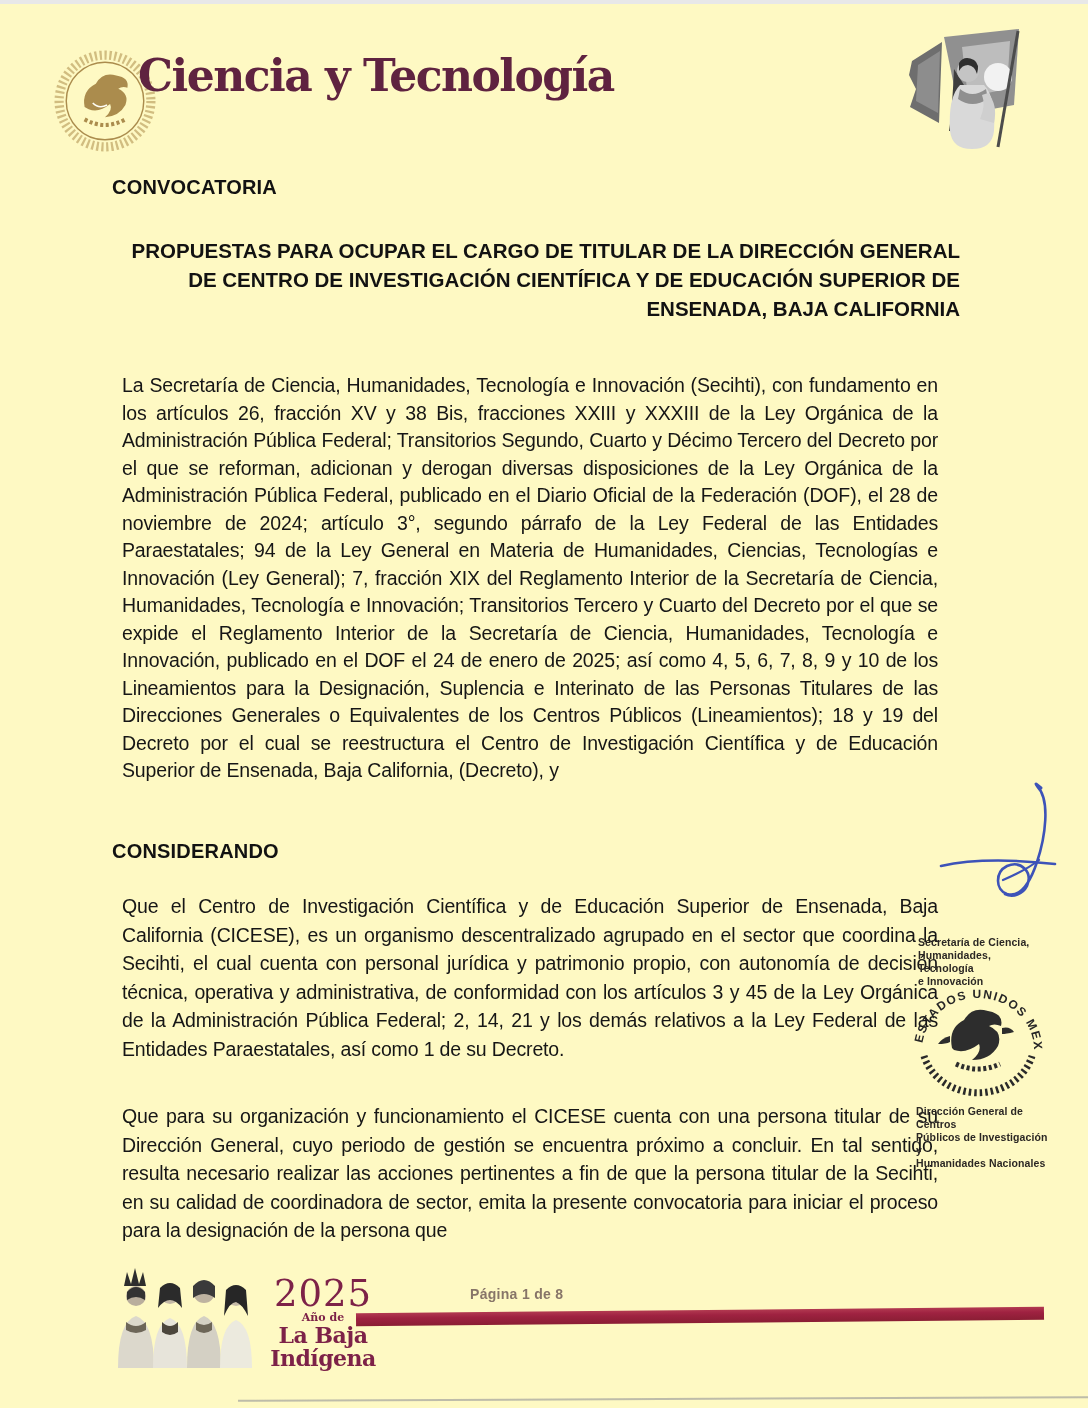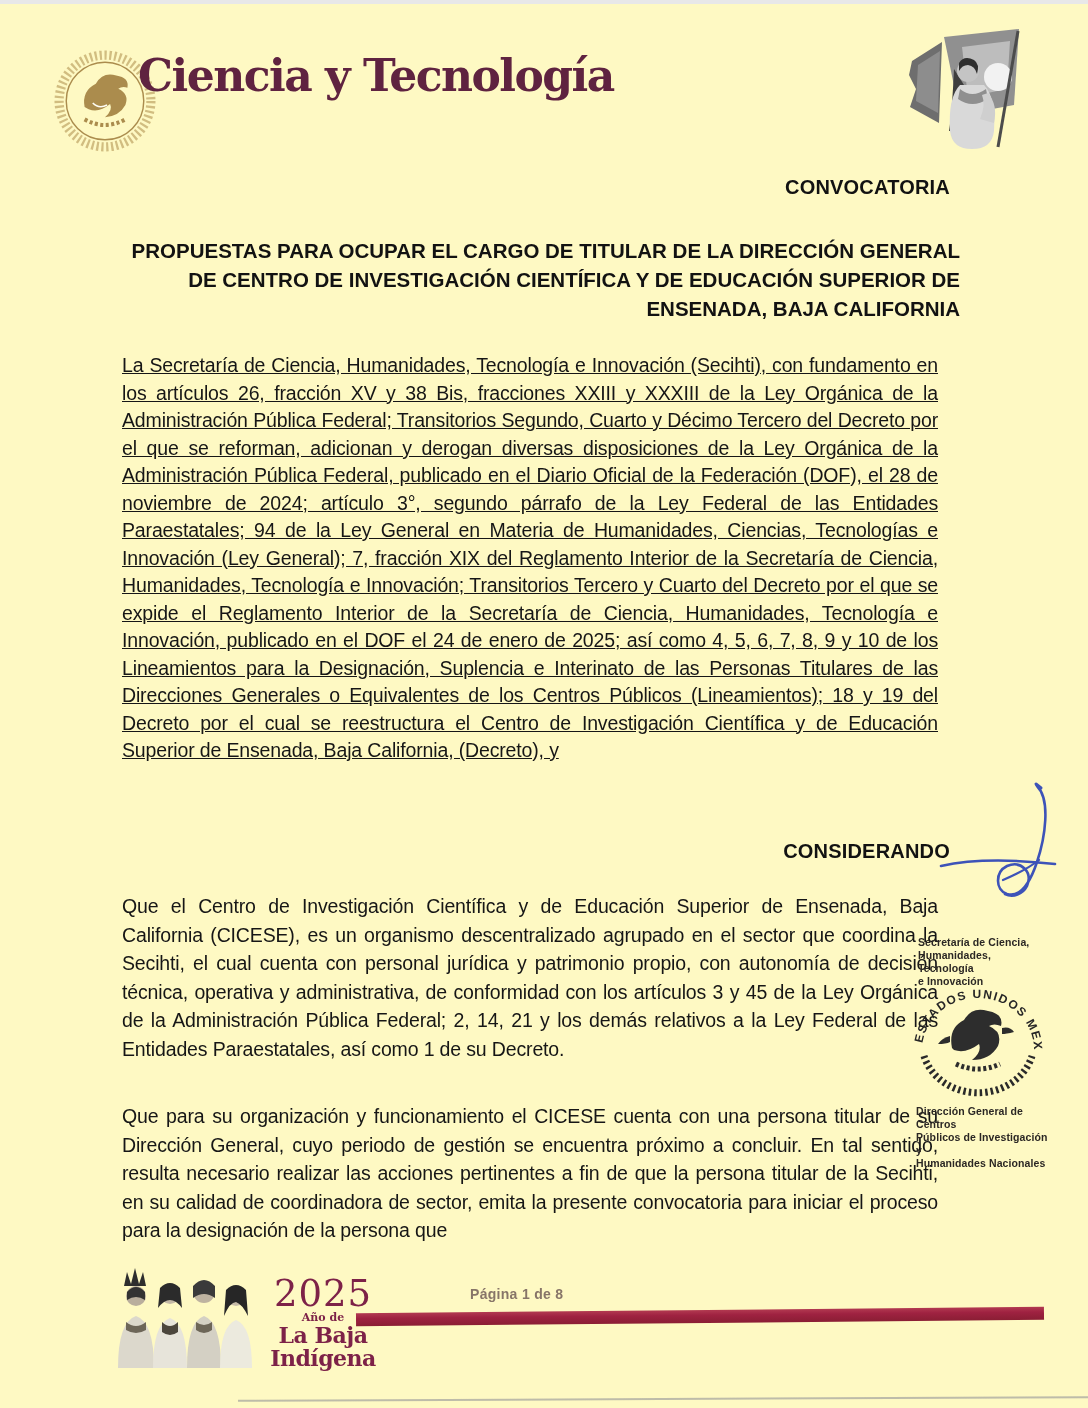--- a/index.html
+++ b/index.html
@@ -28,36 +28,36 @@
     color:var(--maroon);white-space:nowrap;
   }
   .hdr-subtitle{
     position:absolute;left:142px;top:110px;width:520px;
     font-size:13px;font-weight:bold;color:#111;
     letter-spacing:.1px;white-space:nowrap;
   }
   .flag-woman{position:absolute;left:902px;top:22px;width:130px;height:132px;}
   
   .h-center{
-    position:absolute;left:134px;width:816px;text-align:right;
+    position:absolute;left:112px;width:816px;text-align:left;
     font-weight:bold;font-size:20px;letter-spacing:.2px;color:#121212;
   }
   #convocatoria{top:172px;}
   #considerando{top:836px;}
   .subject{
     position:absolute;left:100px;top:232px;width:860px;text-align:right;
     font-weight:bold;font-size:20.5px;line-height:29px;color:#121212;
   }
   
   .para{
     position:absolute;left:122px;width:816px;
     font-size:19.5px;line-height:27.5px;letter-spacing:-.15px;
     text-align:justify;color:#161616;
   }
-  #p1{top:348px;text-decoration:underline;}
+  #p1{top:368px;}
   #p2{top:888px;line-height:28.5px;}
   #p3{top:1098px;line-height:28.5px;}
   
   .signature{position:absolute;left:933px;top:772px;width:130px;height:165px;}
   .stamp-text{
     position:absolute;text-align:left;font-weight:bold;
     font-size:10.5px;line-height:13px;color:#2b2724;letter-spacing:.1px;
   }
   #stamp-secihti{left:918px;top:932px;width:126px;}
   #stamp-dg{left:916px;top:1101px;width:134px;}

